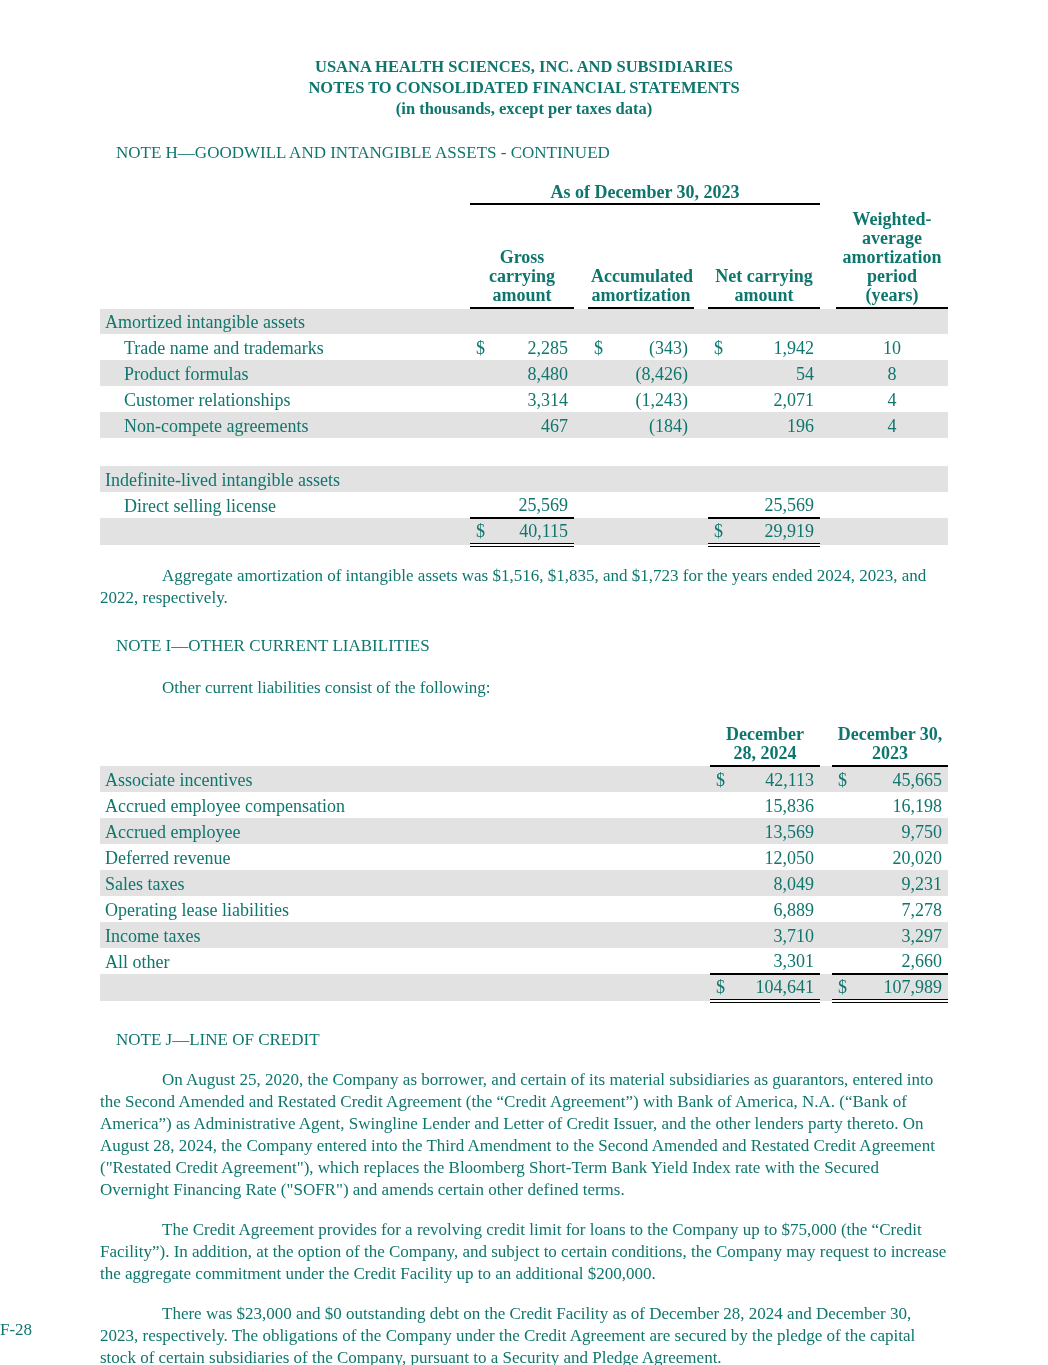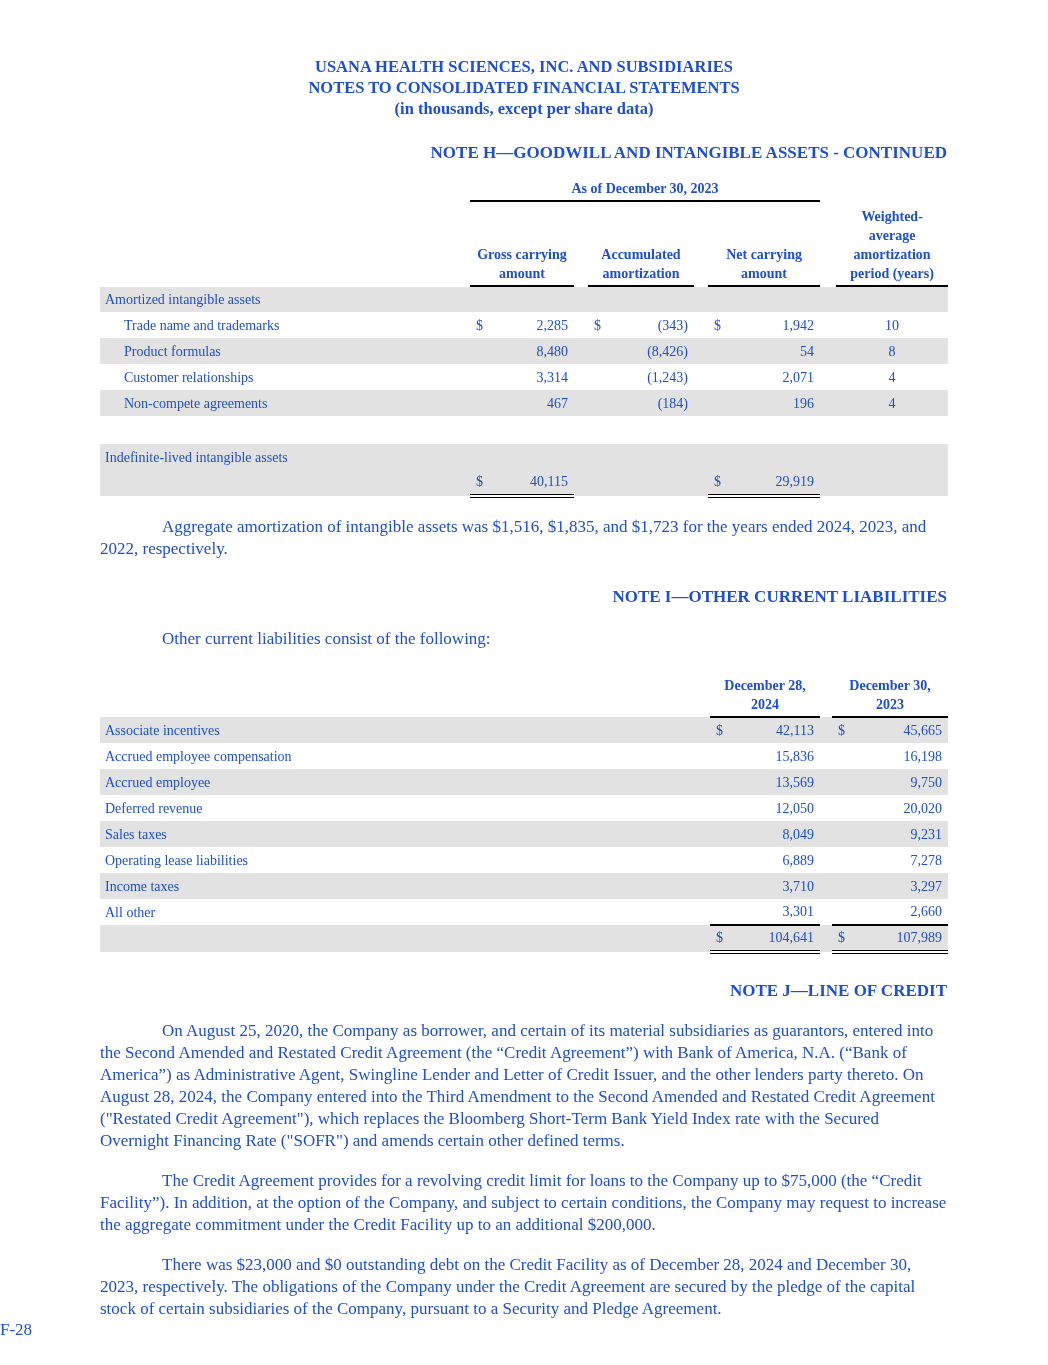--- a/index.html
+++ b/index.html
@@ -1,36 +1,36 @@
 <!DOCTYPE html>
 <html style="--shade: #e2e2e2;"><head>
 <meta charset="utf-8">
 <style>
   :root { --shade: #e2e2e2; }
   * { box-sizing: border-box; }
   html, body { margin: 0; padding: 0; background: #ffffff; }
   .page {
     width: 1048px; height: 1365px; margin: 0 auto; position: relative;
-    background: #ffffff; color: #1d4ed8;
+    background: #ffffff; color: #0f766e;
     font-family: "Liberation Serif", "DejaVu Serif", serif;
     font-size: 17px; line-height: 22px;
   }
   .content { padding: 56px 100px 0 100px; }
 
   .doc-header { text-align: center; font-weight: bold; font-size: 16.5px; line-height: 21px; }
 
-  .note-heading { font-weight: bold; margin: 1px; font-size: 17px; text-align: right; }
+  .note-heading { font-weight: normal; margin: 16px; font-size: 17px; }
   .heading-h { margin-top: 23px; }
   .heading-i { margin-top: 26px; }
   .heading-j { margin-top: 26px; }
 
   p.body-para { margin: 18px 0 0 0; text-indent: 62px; }
   p.intro-para { margin: 20px 0 16px 0; text-indent: 62px; }
 
-  table { border-collapse: collapse; table-layout: fixed; width: 848px; font-size: 14px; }
+  table { border-collapse: collapse; table-layout: fixed; width: 848px; font-size: 18px; }
   .tbl-intangibles { margin-top: 13px; }
   .tbl-liabilities { margin-top: 20px; }
   td, th { padding: 2px 3px; vertical-align: bottom; line-height: 20px; height: 26px; overflow: hidden; }
   thead td, thead th { height: auto; }
   th { font-weight: bold; }
   .span-head { text-align: center; border-bottom: 2px solid #000; padding-bottom: 1px; }
   .col-head { text-align: center; border-bottom: 2px solid #000; vertical-align: bottom; line-height: 19px; padding-top: 6px; }
   .label { text-align: left; padding-left: 5px; }
   .label.indent { padding-left: 24px; }
   .ds { text-align: left; padding-left: 6px; }
@@ -49,21 +49,21 @@
 </style>
 </head>
 <body>
 
 <div class="page">
   <div class="content">
 
     <div class="doc-header">
       <div>USANA HEALTH SCIENCES, INC. AND SUBSIDIARIES</div>
       <div>NOTES TO CONSOLIDATED FINANCIAL STATEMENTS</div>
-      <div>(in thousands, except per share data)</div>
+      <div>(in thousands, except per taxes data)</div>
     </div>
 
     <h3 class="note-heading heading-h">NOTE H—GOODWILL AND INTANGIBLE ASSETS - CONTINUED</h3>
 
     <table class="tbl-intangibles" id="intangibles-table">
       <colgroup>
         <col style="width:370px">
           <col style="width:18px">
           <col style="width:86px">
         <col style="width:14px">
@@ -148,20 +148,33 @@
             <td class="val">196</td>
             <td class="sp"></td>
             <td class="period">4</td>
           </tr>
           <tr class="spacer-row">
             <td colspan="11">&nbsp;</td>
           </tr>
           <tr class="shaded">
             <td colspan="11" class="label">Indefinite-lived intangible assets</td>
           </tr>
+          <tr>
+            <td class="label indent">Direct selling license</td>
+            <td class="ds rule-single"></td>
+            <td class="val rule-single">25,569</td>
+            <td class="sp"></td>
+            <td class="ds"></td>
+            <td class="val"></td>
+            <td class="sp"></td>
+            <td class="ds rule-single"></td>
+            <td class="val rule-single">25,569</td>
+            <td class="sp"></td>
+            <td class="period"></td>
+          </tr>
           <tr class="shaded">
             <td class="label"></td>
             <td class="ds rule-double">$</td>
             <td class="val rule-double">40,115</td>
             <td class="sp"></td>
             <td class="ds"></td>
             <td class="val"></td>
             <td class="sp"></td>
             <td class="ds rule-double">$</td>
             <td class="val rule-double">29,919</td>

